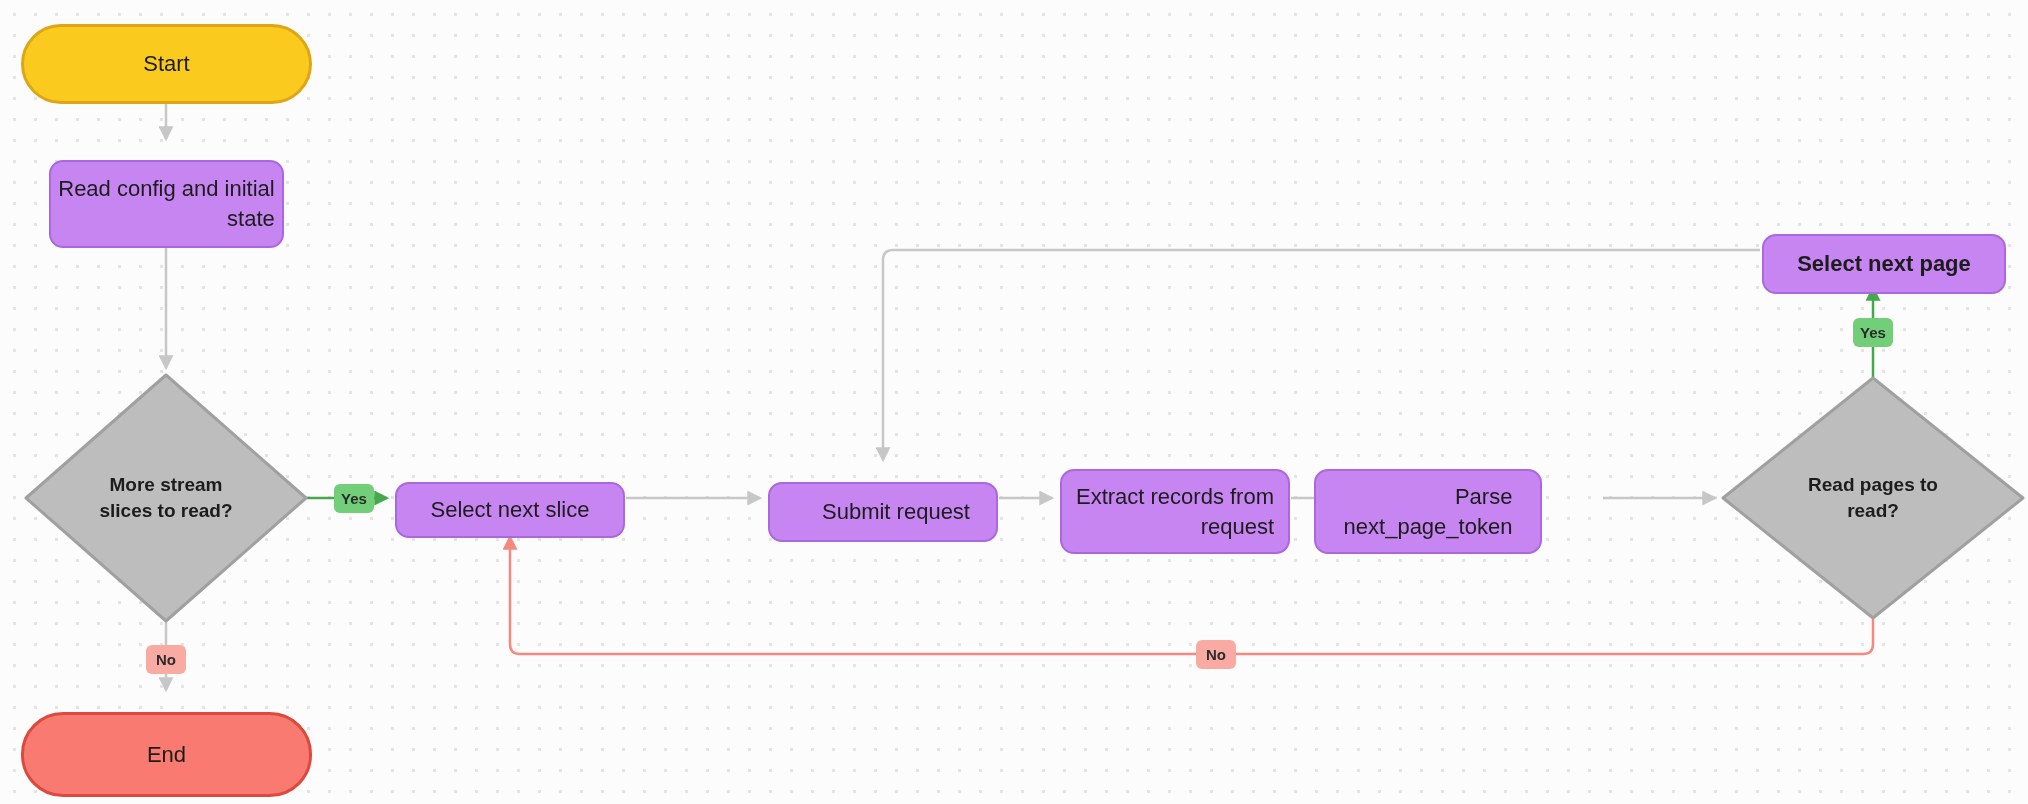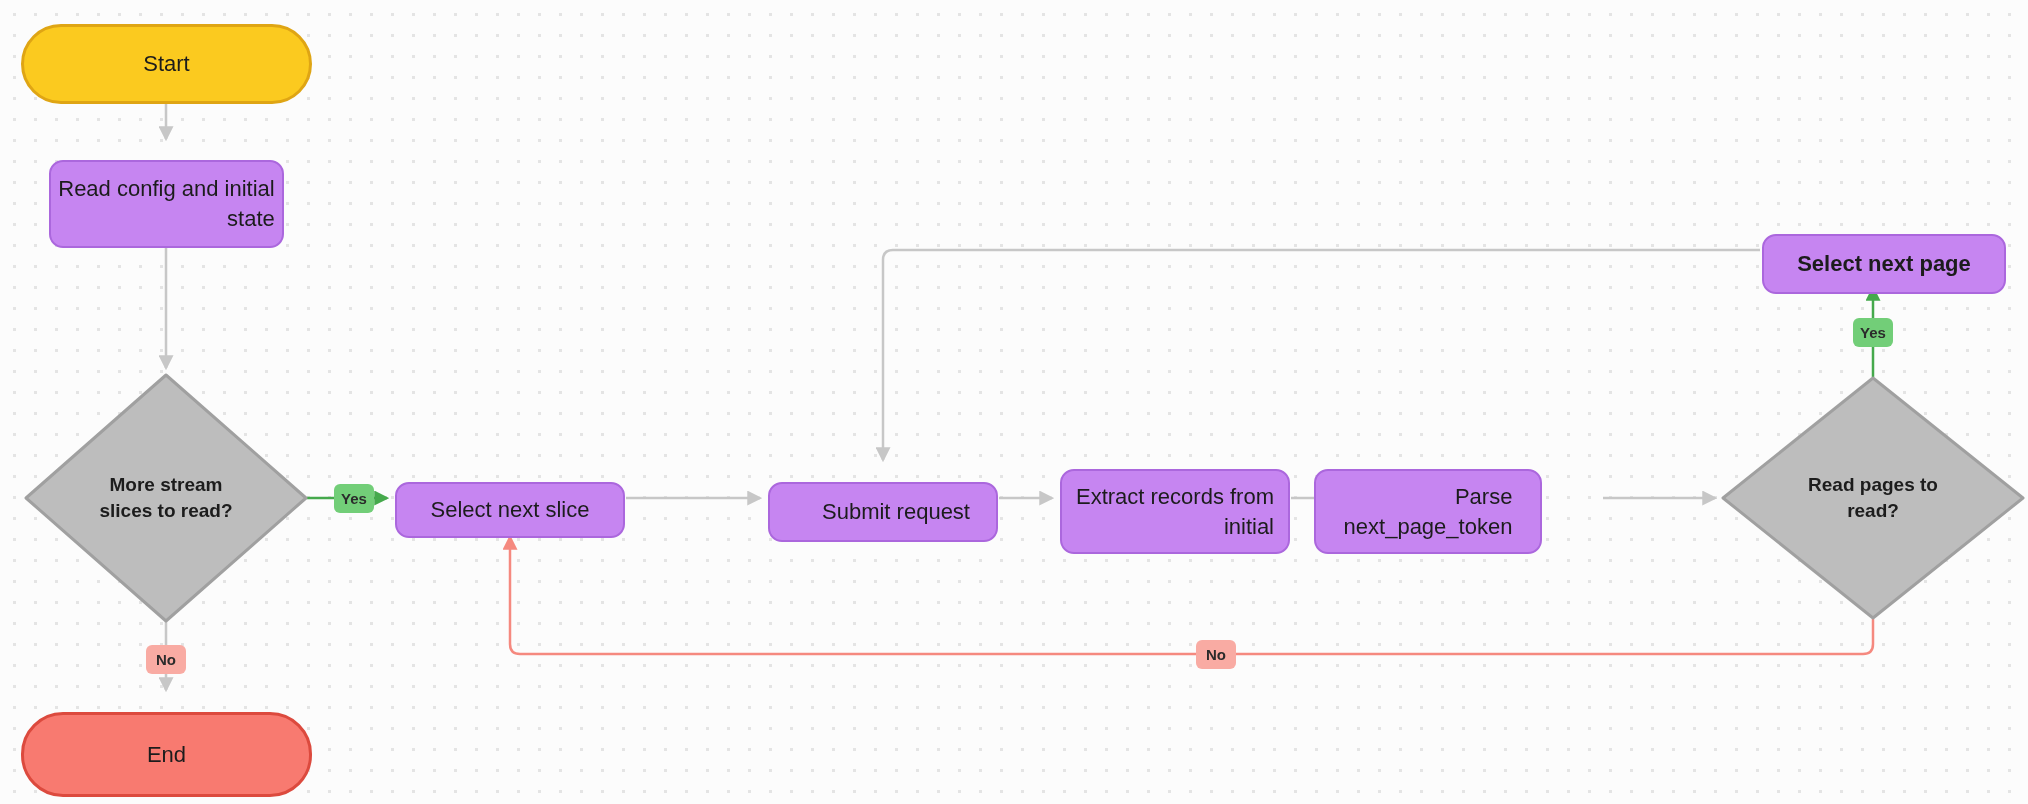--- a/index.html
+++ b/index.html
@@ -132,21 +132,21 @@
 state</div>
 
   <div class="diamond-label" style="left:56px; top:456px;">More stream
 slices to read?</div>
 
   <div class="node rect purple" style="left:395px; top:468px; width:230px; height:56px;">Select next slice</div>
 
   <div class="node rect purple" style="left:768px; top:468px; width:230px; height:60px;padding-left:26px;">Submit request</div>
 
   <div class="node rect purple" style="left:1060px; top:455px; width:230px; height:85px;">Extract records from
-initial</div>
+request</div>
 
   <div class="node rect purple" style="left:1314px; top:455px; width:228px; height:85px;">Parse
 next_page_token</div>
 
   <div class="diamond-label" style="left:1763px; top:456px;">Read pages to
 read?</div>
 
   <div class="node rect purple" style="left:1762px; top:220px; width:244px; height:60px;font-weight:bold;">Select next page</div>
 
   <div class="node pill red" style="left:21px; top:698px; width:291px; height:85px;">End</div>

